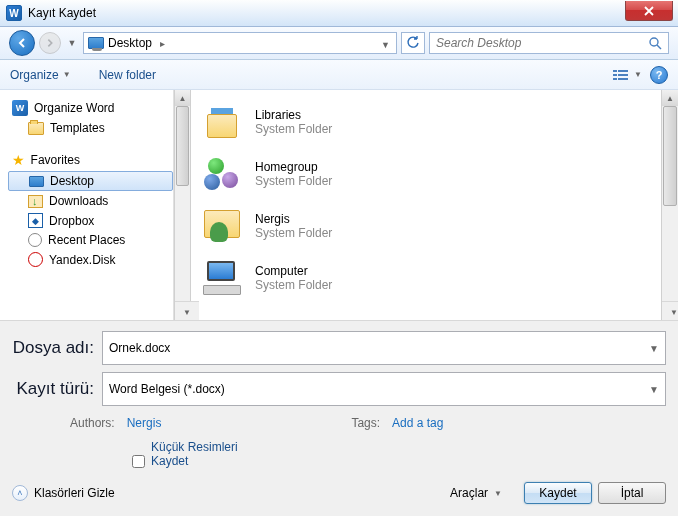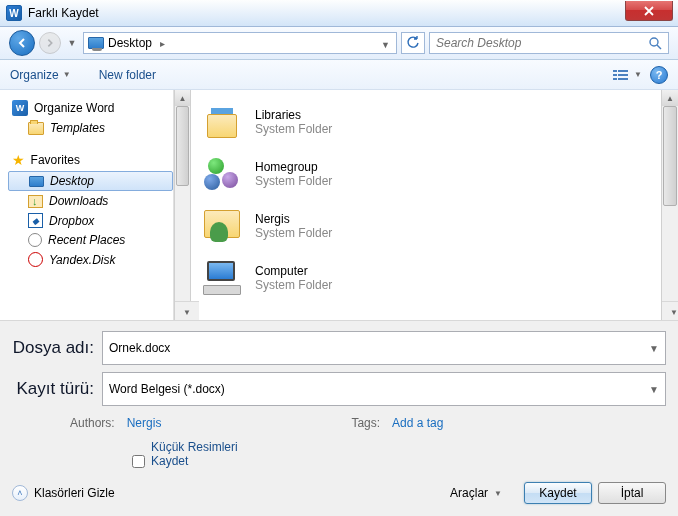--- a/index.html
+++ b/index.html
@@ -37,21 +37,21 @@
 .help-btn { width: 18px; height: 18px; border-radius: 50%; background: radial-gradient(circle at 35% 30%, #7ab8f0, #2b7cd3); border: 1px solid #1a5fa8; color: #fff; font-size: 11px; font-weight: bold; display: flex; align-items: center; justify-content: center; cursor: pointer; }
 
 
 .main { display: flex; height: 230px; background: #fff; }
 .sidebar { width: 174px; border-right: 1px solid #e0e0e0; overflow-y: auto; padding: 8px 0 8px 8px; }
 .side-scroll { width: 17px; background: #f0f0f0; border-left: 1px solid #d0d0d0; border-right: 1px solid #d0d0d0; position: relative; }
 .side-scroll-thumb { position: absolute; top: 16px; left: 1px; right: 1px; height: 80px; background: linear-gradient(to right, #e8e8e8, #d0d0d0); border: 1px solid #b0b0b0; border-radius: 2px; }
 .side-scroll-btn { position: absolute; left: 0; right: 0; height: 16px; background: linear-gradient(to bottom, #f0f0f0, #d8d8d8); display: flex; align-items: center; justify-content: center; font-size: 8px; color: #666; }
 .side-scroll-btn.bottom { bottom: 0; }
 .side-item { display: flex; align-items: center; gap: 6px; padding: 2px 4px; font-size: 12px; cursor: pointer; margin-bottom: 1px; }
-.side-item.child { padding-left: 20px; font-style: italic; }
+.side-item.child { padding-left: 20px; }
 .side-item.selected { background: linear-gradient(to bottom, #ebf3fd, #cfe3f9); border: 1px solid #84acdd; border-radius: 2px; }
 .side-group-title { color: #000; }
 .word-sm { width: 16px; height: 16px; background: linear-gradient(135deg, #3a8de0, #1a5fa8); border-radius: 2px; display: flex; align-items: center; justify-content: center; color: #fff; font-size: 9px; font-weight: bold; }
 .folder-sm { width: 16px; height: 13px; background: linear-gradient(to bottom, #fceabb, #f8d673); border: 1px solid #d4a030; border-radius: 1px; position: relative; }
 .folder-sm::before { content: ''; position: absolute; top: -3px; left: 1px; width: 6px; height: 3px; background: #f8d673; border: 1px solid #d4a030; border-bottom: none; border-radius: 1px 1px 0 0; }
 .star-sm { color: #f7b500; font-size: 14px; }
 .monitor-sm { width: 15px; height: 11px; background: linear-gradient(to bottom, #5aa3e0, #2f7ecc); border: 1px solid #2666a8; border-radius: 1px; }
 .dl-sm { width: 15px; height: 13px; background: #fceabb; border: 1px solid #d4a030; position: relative; }
 .dl-sm::after { content: '↓'; position: absolute; top: -1px; left: 3px; color: #3a9e3a; font-size: 11px; font-weight: bold; }
 .db-sm { width: 15px; height: 15px; background: #fff; border: 1px solid #1a5fa8; color: #1a5fa8; font-size: 9px; display: flex; align-items: center; justify-content: center; }
@@ -101,21 +101,21 @@
 .footer-spacer { flex: 1; }
 .tools { font-size: 12px; margin-right: 16px; display: flex; align-items: center; gap: 6px; cursor: pointer; }
 .btn { min-width: 68px; height: 22px; border: 1px solid #888; background: linear-gradient(to bottom, #f8f8f8, #e0e0e0); font-size: 12px; cursor: pointer; border-radius: 3px; padding: 0 12px; margin-left: 6px; }
 .btn.primary { border: 1px solid #3c7fb1; box-shadow: 0 0 2px rgba(60,127,177,0.5); background: linear-gradient(to bottom, #fafcfe, #dceaf7 49%, #c4ddf4 50%, #d1e5f7); }
 </style>
 </head>
 <body>
 
 <div class="title-bar">
   <div class="word-icon">W</div>
-  <span class="title-text">Farklı Kaydet</span>
+  <span class="title-text">Kayıt Kaydet</span>
   <div class="close-btn">
     <svg viewBox="0 0 10 10">
         <path d="M1 1 L9 9 M9 1 L1 9" stroke="#fff" stroke-width="1.8"></path>
       </svg>
   </div>
 </div>
 
 <div class="address-bar">
   <div class="nav-back">
     <svg width="12" height="12" viewBox="0 0 12 12">

